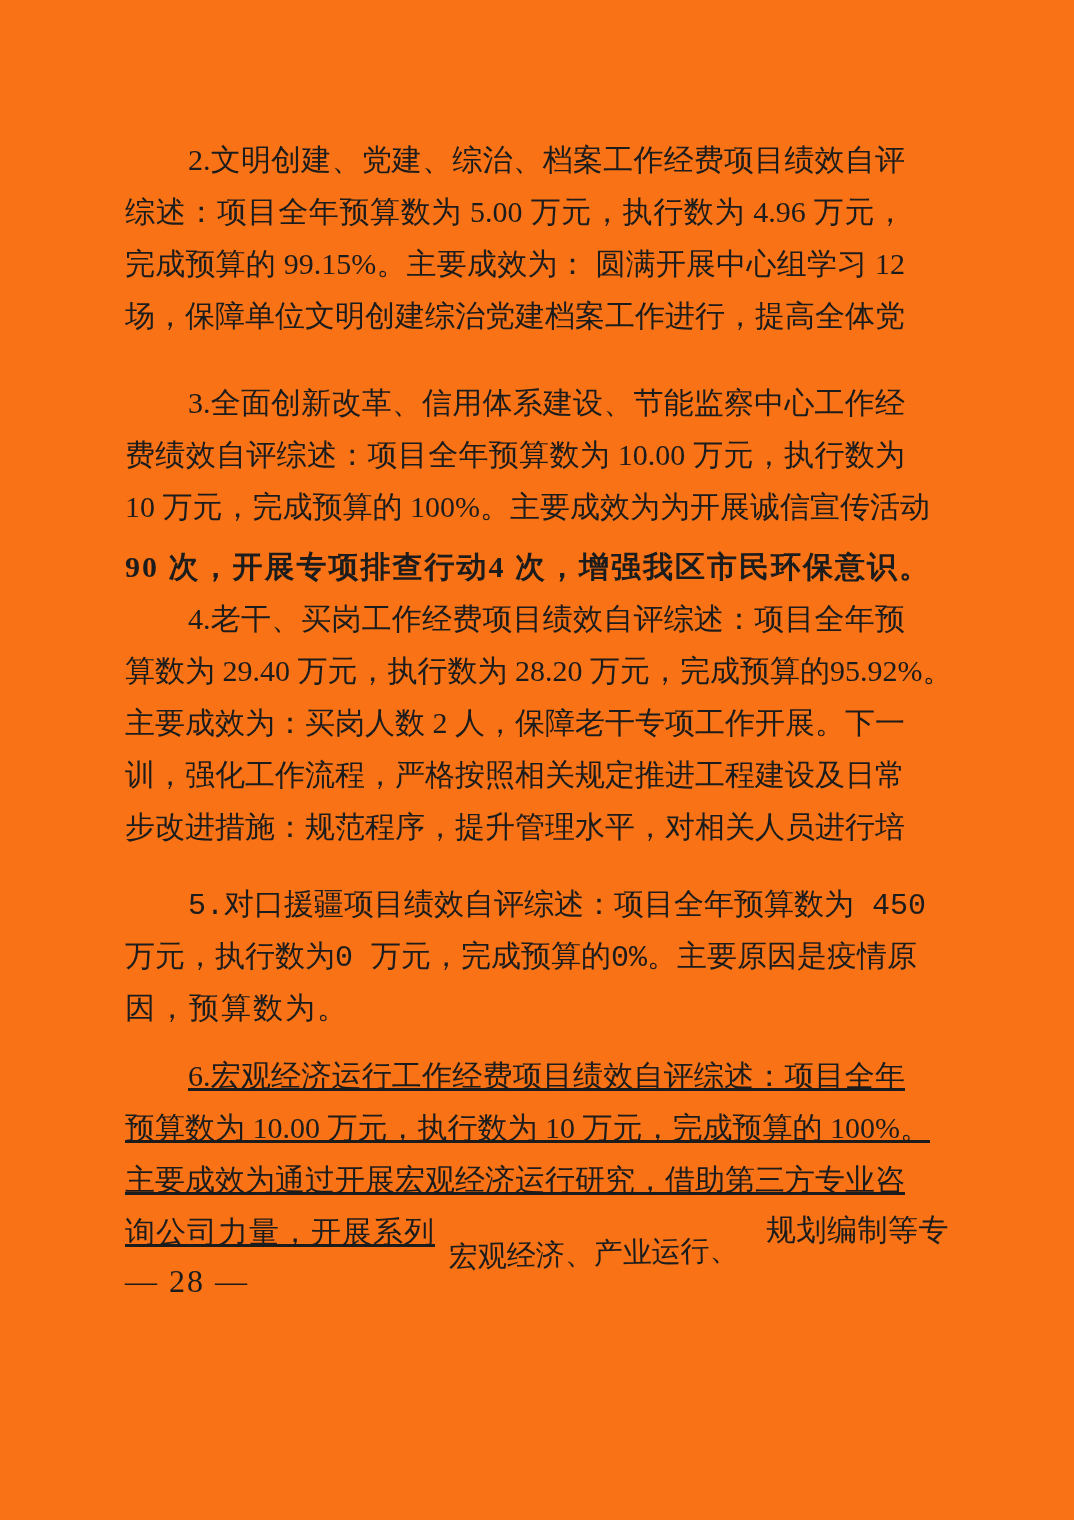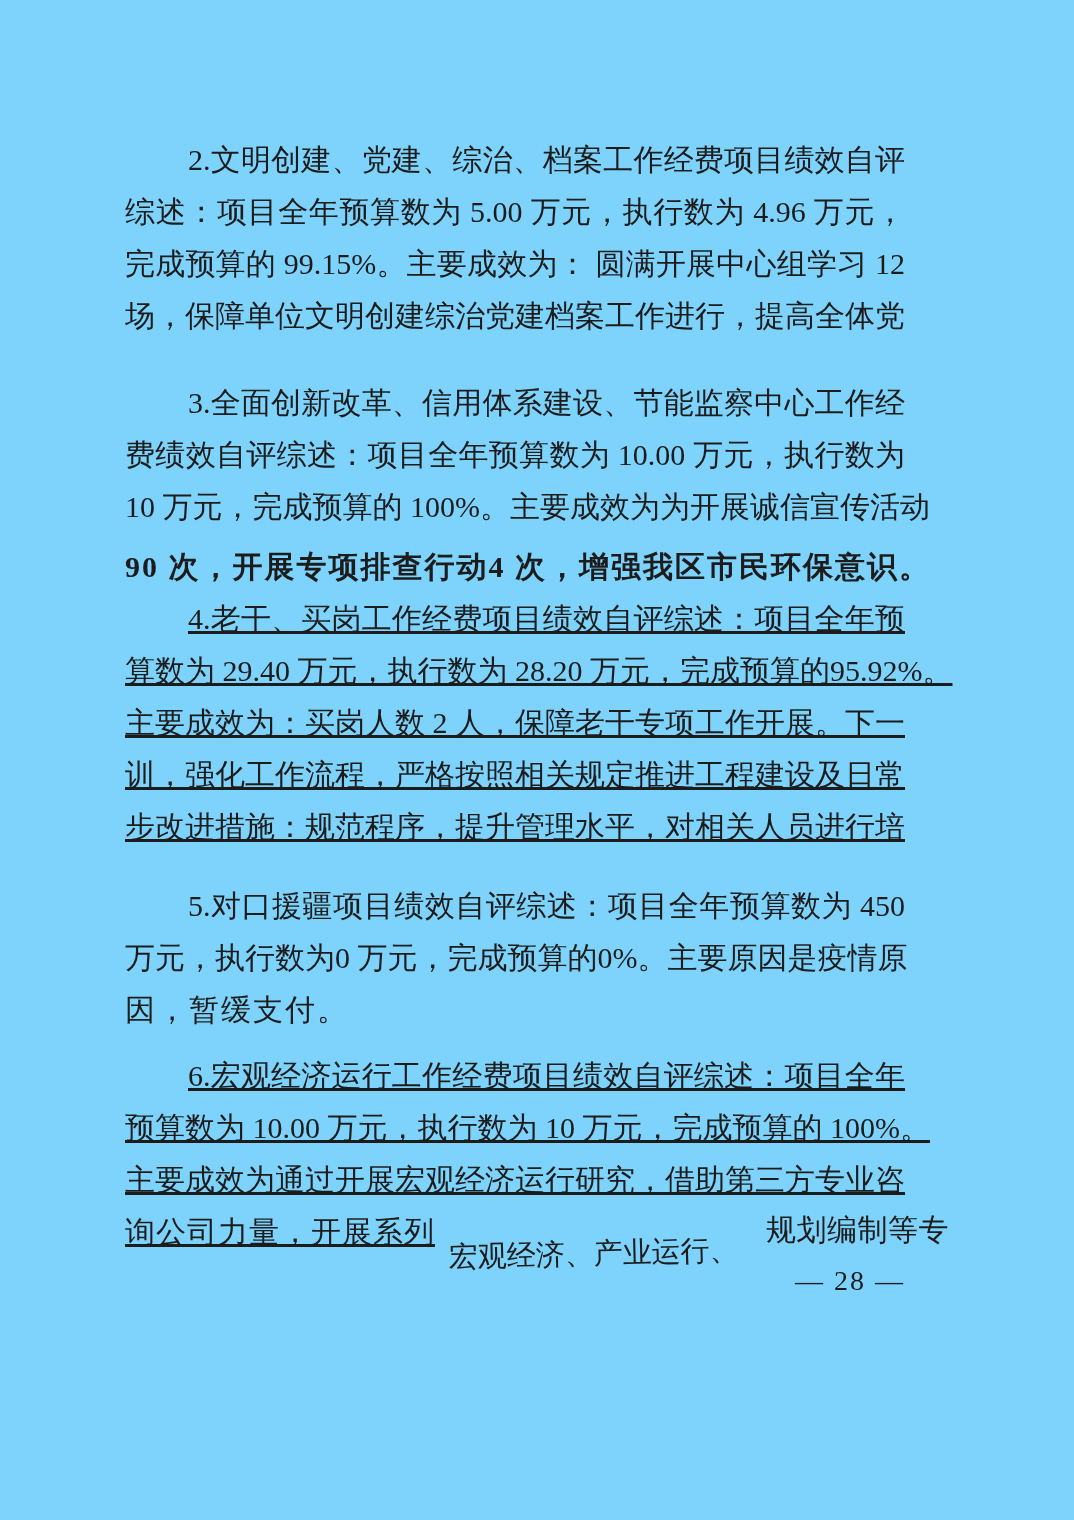--- a/index.html
+++ b/index.html
@@ -4,21 +4,21 @@
 <style>
   html, body {
     margin: 0;
     padding: 0;
     background: #ffffff;
   }
   .page {
     position: relative;
     width: 1074px;
     height: 1520px;
-    background: #7dd3fc;
+    background: #f97316;
     overflow: hidden;
     font-family: "Liberation Serif", "DejaVu Serif", serif;
     color: #1c1c1c;
   }
   .content {
     position: absolute;
     left: 125px;
     top: 134px;
     width: 780px;
   }
@@ -34,22 +34,22 @@
   }
   .line.end {
     text-align-last: left;
     letter-spacing: 2px;
   }
   .line.gap-before {
     margin-top: 8px;
     font-weight: bold;
   }
   .para-3 { margin-top: 35px; }
-  .para-4 { margin-top: 0px; text-decoration: underline; }
-  .para-5 { margin-top: 27px; }
+  .para-4 { margin-top: 0px; }
+  .para-5 { margin-top: 27px; font-family: Liberation Mono, monospace; }
   .para-6 { margin-top: 14px; text-decoration: underline; }
   .line.composite {
     text-align-last: left;
     letter-spacing: 1px;
   }
   .seg-dropped {
     display: inline-block;
     font-size: 29px;
     letter-spacing: 0;
     margin-left: 13px;
@@ -57,22 +57,22 @@
     transform-origin: left top;
   }
   .seg-tail {
     display: inline-block;
     letter-spacing: 0.5px;
     margin-left: 28px;
     transform: translateY(-2px);
   }
   .footer-pagenum {
     margin-top: 0px;
-    text-align: right;
-    font-size: 28px;
+    text-align: left;
+    font-size: 32px;
     line-height: 46px;
     letter-spacing: 2px;
   }
 </style>
 </head>
 <body>
 
 <div class="page">
   <div class="content">
 
@@ -94,21 +94,21 @@
       <div class="line indent">4.老干、买岗工作经费项目绩效自评综述：项目全年预</div>
       <div class="line">算数为 29.40 万元，执行数为 28.20 万元，完成预算的95.92%。</div>
       <div class="line">主要成效为：买岗人数 2 人，保障老干专项工作开展。下一</div>
       <div class="line">训，强化工作流程，严格按照相关规定推进工程建设及日常</div>
       <div class="line">步改进措施：规范程序，提升管理水平，对相关人员进行培</div>
     </div>
 
     <div class="paragraph para-5">
       <div class="line indent">5.对口援疆项目绩效自评综述：项目全年预算数为 450</div>
       <div class="line">万元，执行数为0 万元，完成预算的0%。主要原因是疫情原</div>
-      <div class="line end">因，暂缓支付。</div>
+      <div class="line end">因，预算数为。</div>
     </div>
 
     <div class="paragraph para-6">
       <div class="line indent">6.宏观经济运行工作经费项目绩效自评综述：项目全年</div>
       <div class="line">预算数为 10.00 万元，执行数为 10 万元，完成预算的 100%。</div>
       <div class="line">主要成效为通过开展宏观经济运行研究，借助第三方专业咨</div>
       <div class="line composite">
         <span class="seg-normal">询公司力量，开展系列</span><span class="seg-dropped">宏观经济、产业运行、</span><span class="seg-tail">规划编制等专</span>
       </div>
     </div>

